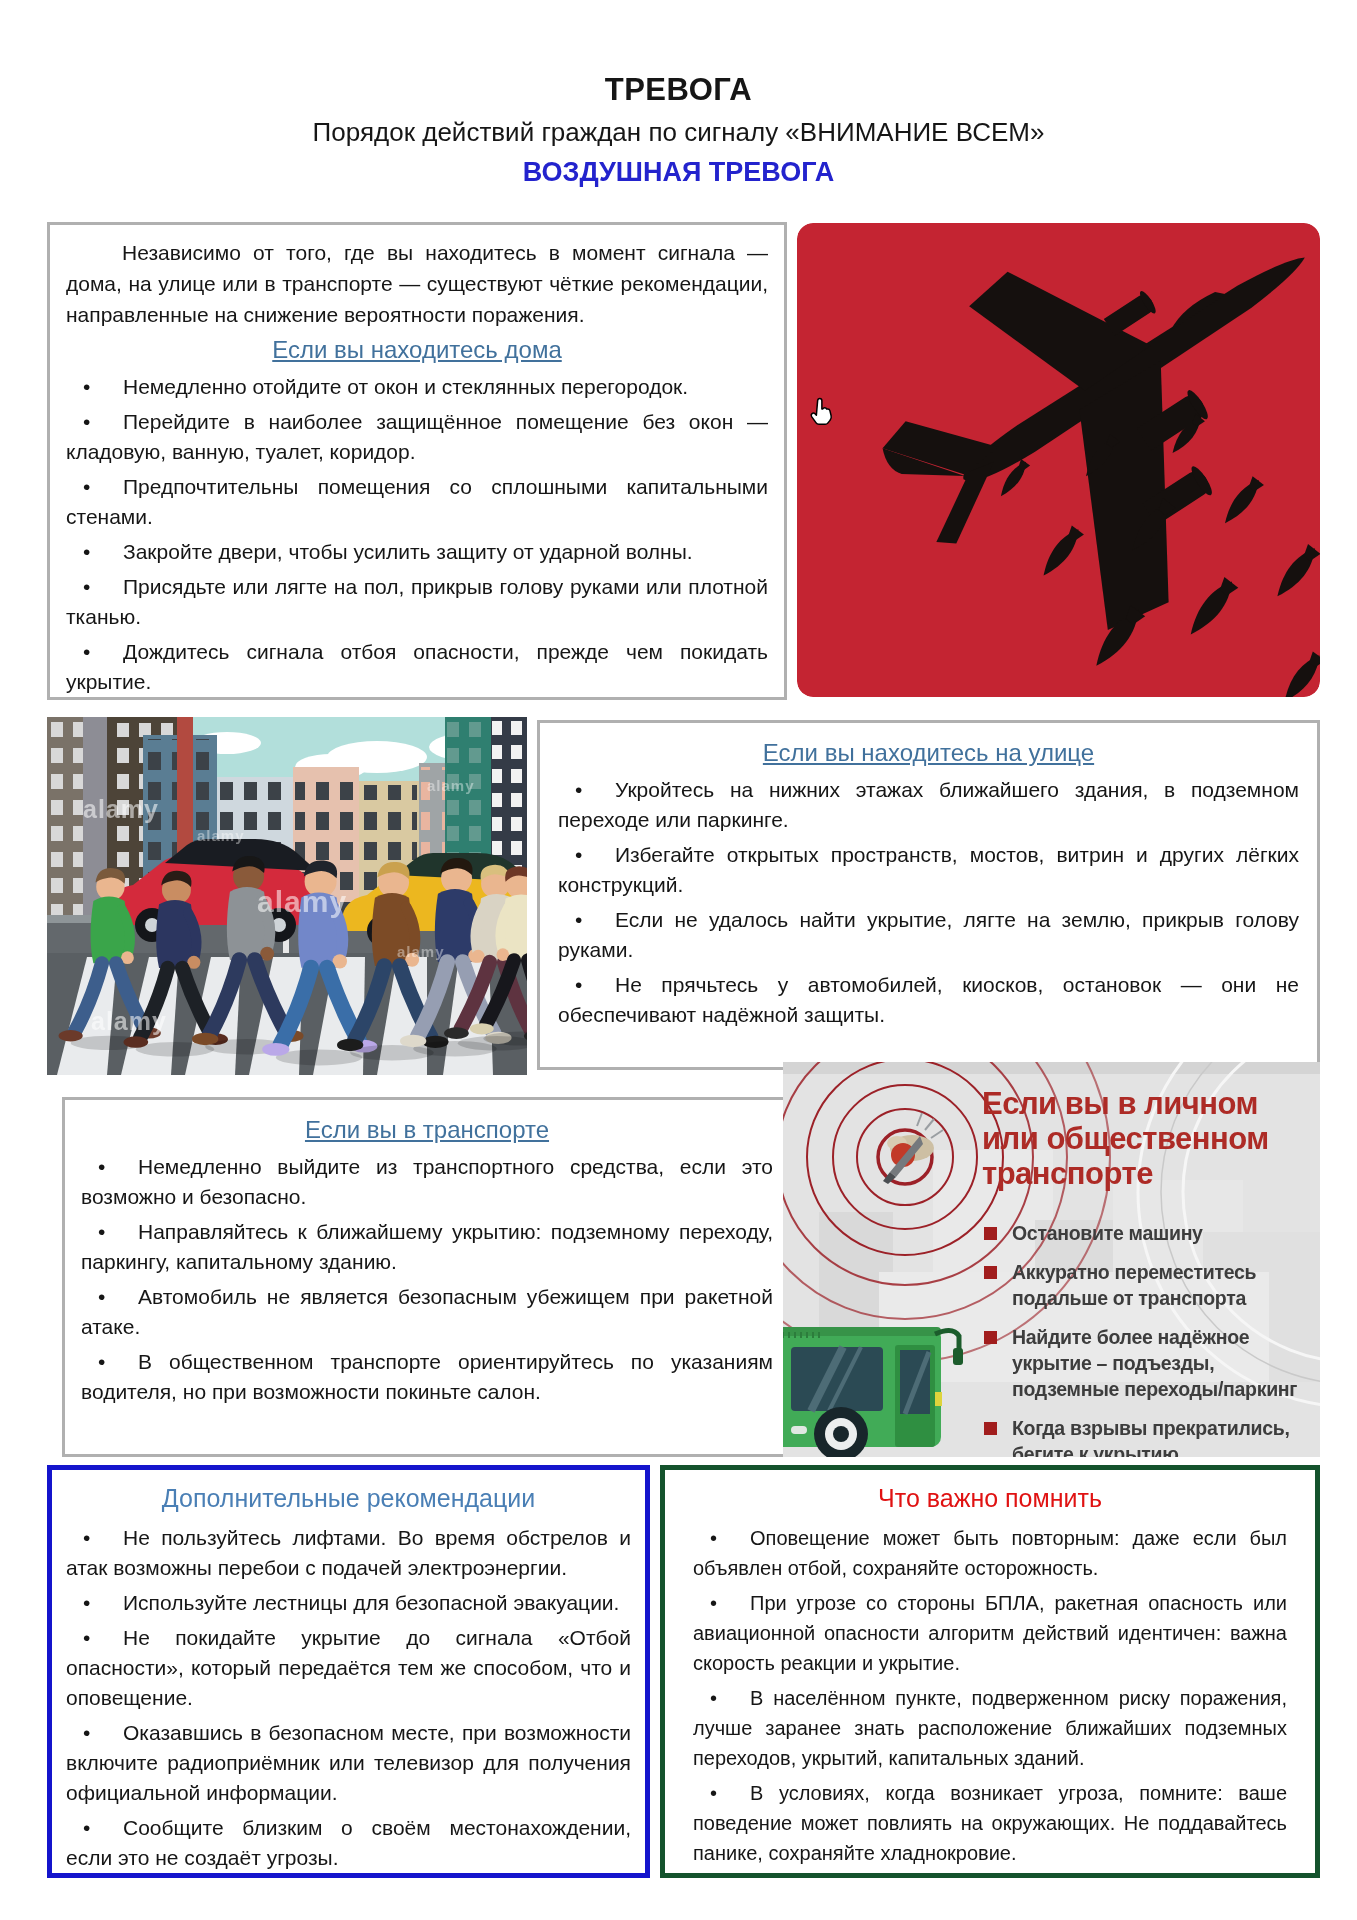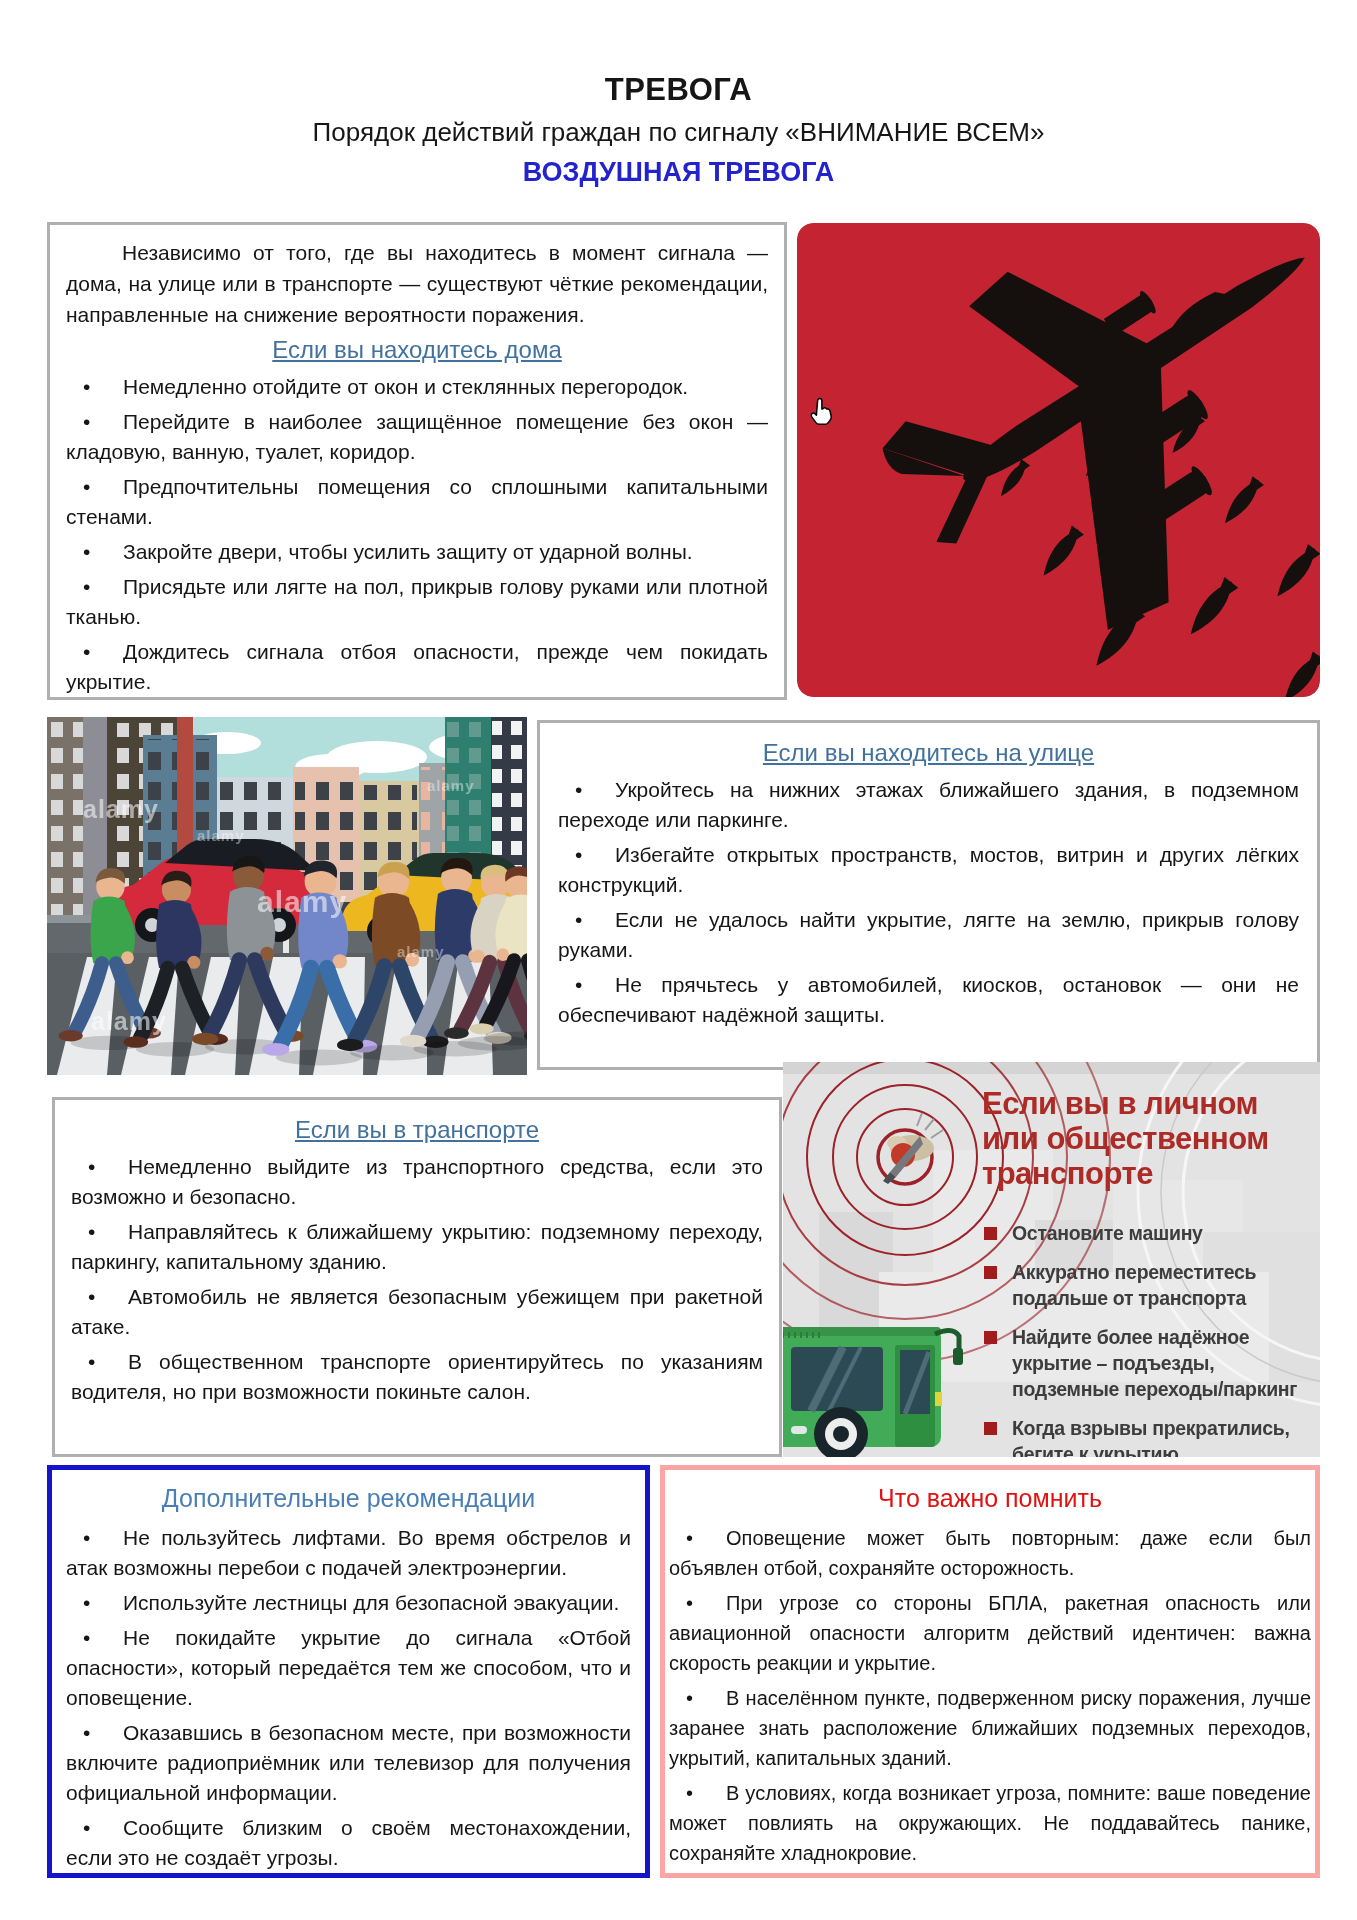--- a/index.html
+++ b/index.html
@@ -6,23 +6,23 @@
 html,body{background:#fff}
 body{font-family:"Liberation Sans","DejaVu Sans",sans-serif;color:#161616}
 .page{position:relative;width:1357px;height:1920px;margin:0 auto;background:#fff;overflow:hidden}
 .hdr{position:absolute;left:0;width:100%;text-align:center;white-space:nowrap}
 .t1{top:72px;font-size:31px;font-weight:bold;letter-spacing:.5px}
 .t2{top:117px;font-size:26px}
 .t3{top:157px;font-size:27px;font-weight:bold;color:#2323cd}
 .panel{position:absolute;background:#fff;border:3px solid #b0b0b0;overflow:hidden}
 .box1{left:47px;top:222px;width:740px;height:478px;padding:12px 16px 12px}
 .box2{left:537px;top:720px;width:783px;height:350px;padding:10px 18px 0}
-.box3{left:52px;top:1097px;width:730px;height:360px;padding:10px 16px 0}
+.box3{left:62px;top:1097px;width:730px;height:360px;padding:10px 16px 0}
 .bluebox{left:47px;top:1465px;width:603px;height:413px;border:5px solid #1414cc;padding:10px 14px 0}
-.yellowbox{left:660px;top:1465px;width:660px;height:413px;border:5px solid #fca5a5;padding:10px 4px 0}
+.yellowbox{left:660px;top:1465px;width:660px;height:413px;border:5px solid #14532d;padding:10px 28px 0}
 .intro{font-size:21px;line-height:31px;text-align:justify;text-indent:56px}
 .sec-h{font-size:24px;font-weight:400;color:#41719c;text-align:center;text-decoration:underline;margin:6px 0 8px}
 .sec-h2{font-size:25px;font-weight:400;text-align:center;margin:4px 0 10px}
 .blue-h{color:#4a7fb5}
 .red-h{color:#e01212}
 .bl{font-size:21px;line-height:30px;text-align:justify}
 .bl .it{margin-bottom:5px}
 .yellowbox .bl{font-size:20px;line-height:30px}
 .dot{display:inline-block;width:40px;margin-left:17px}
 .img{position:absolute;overflow:hidden}

